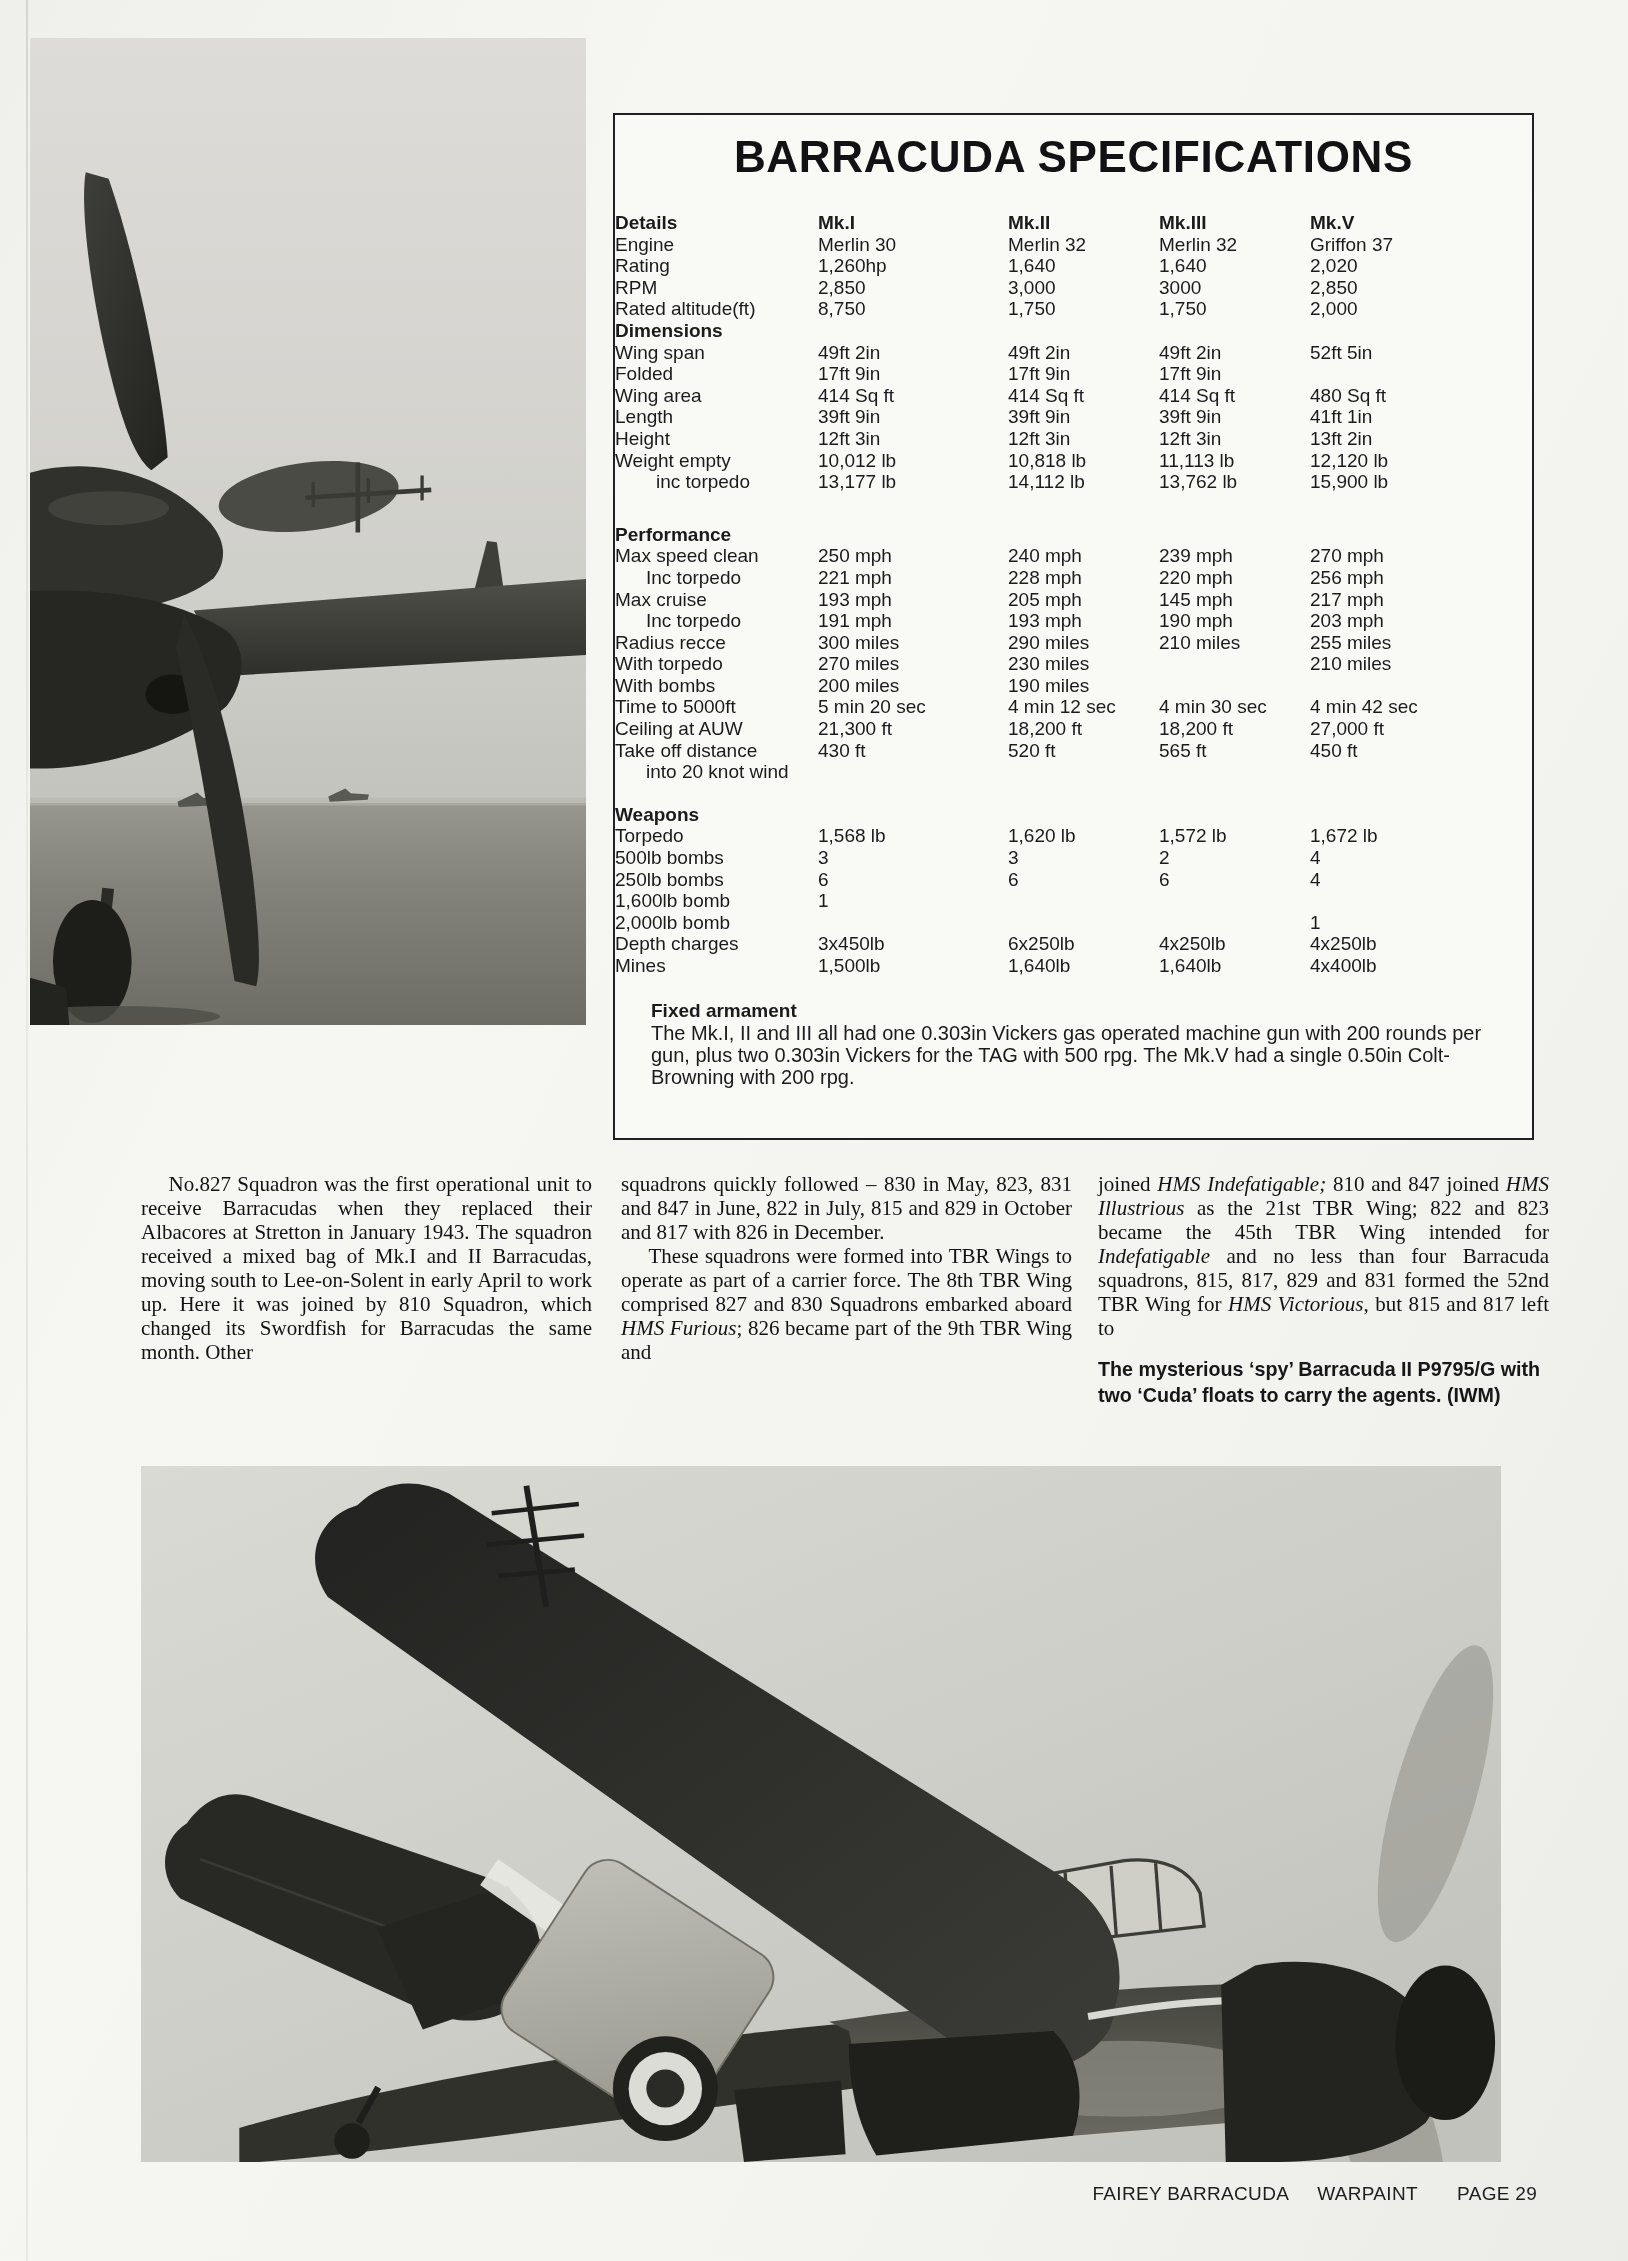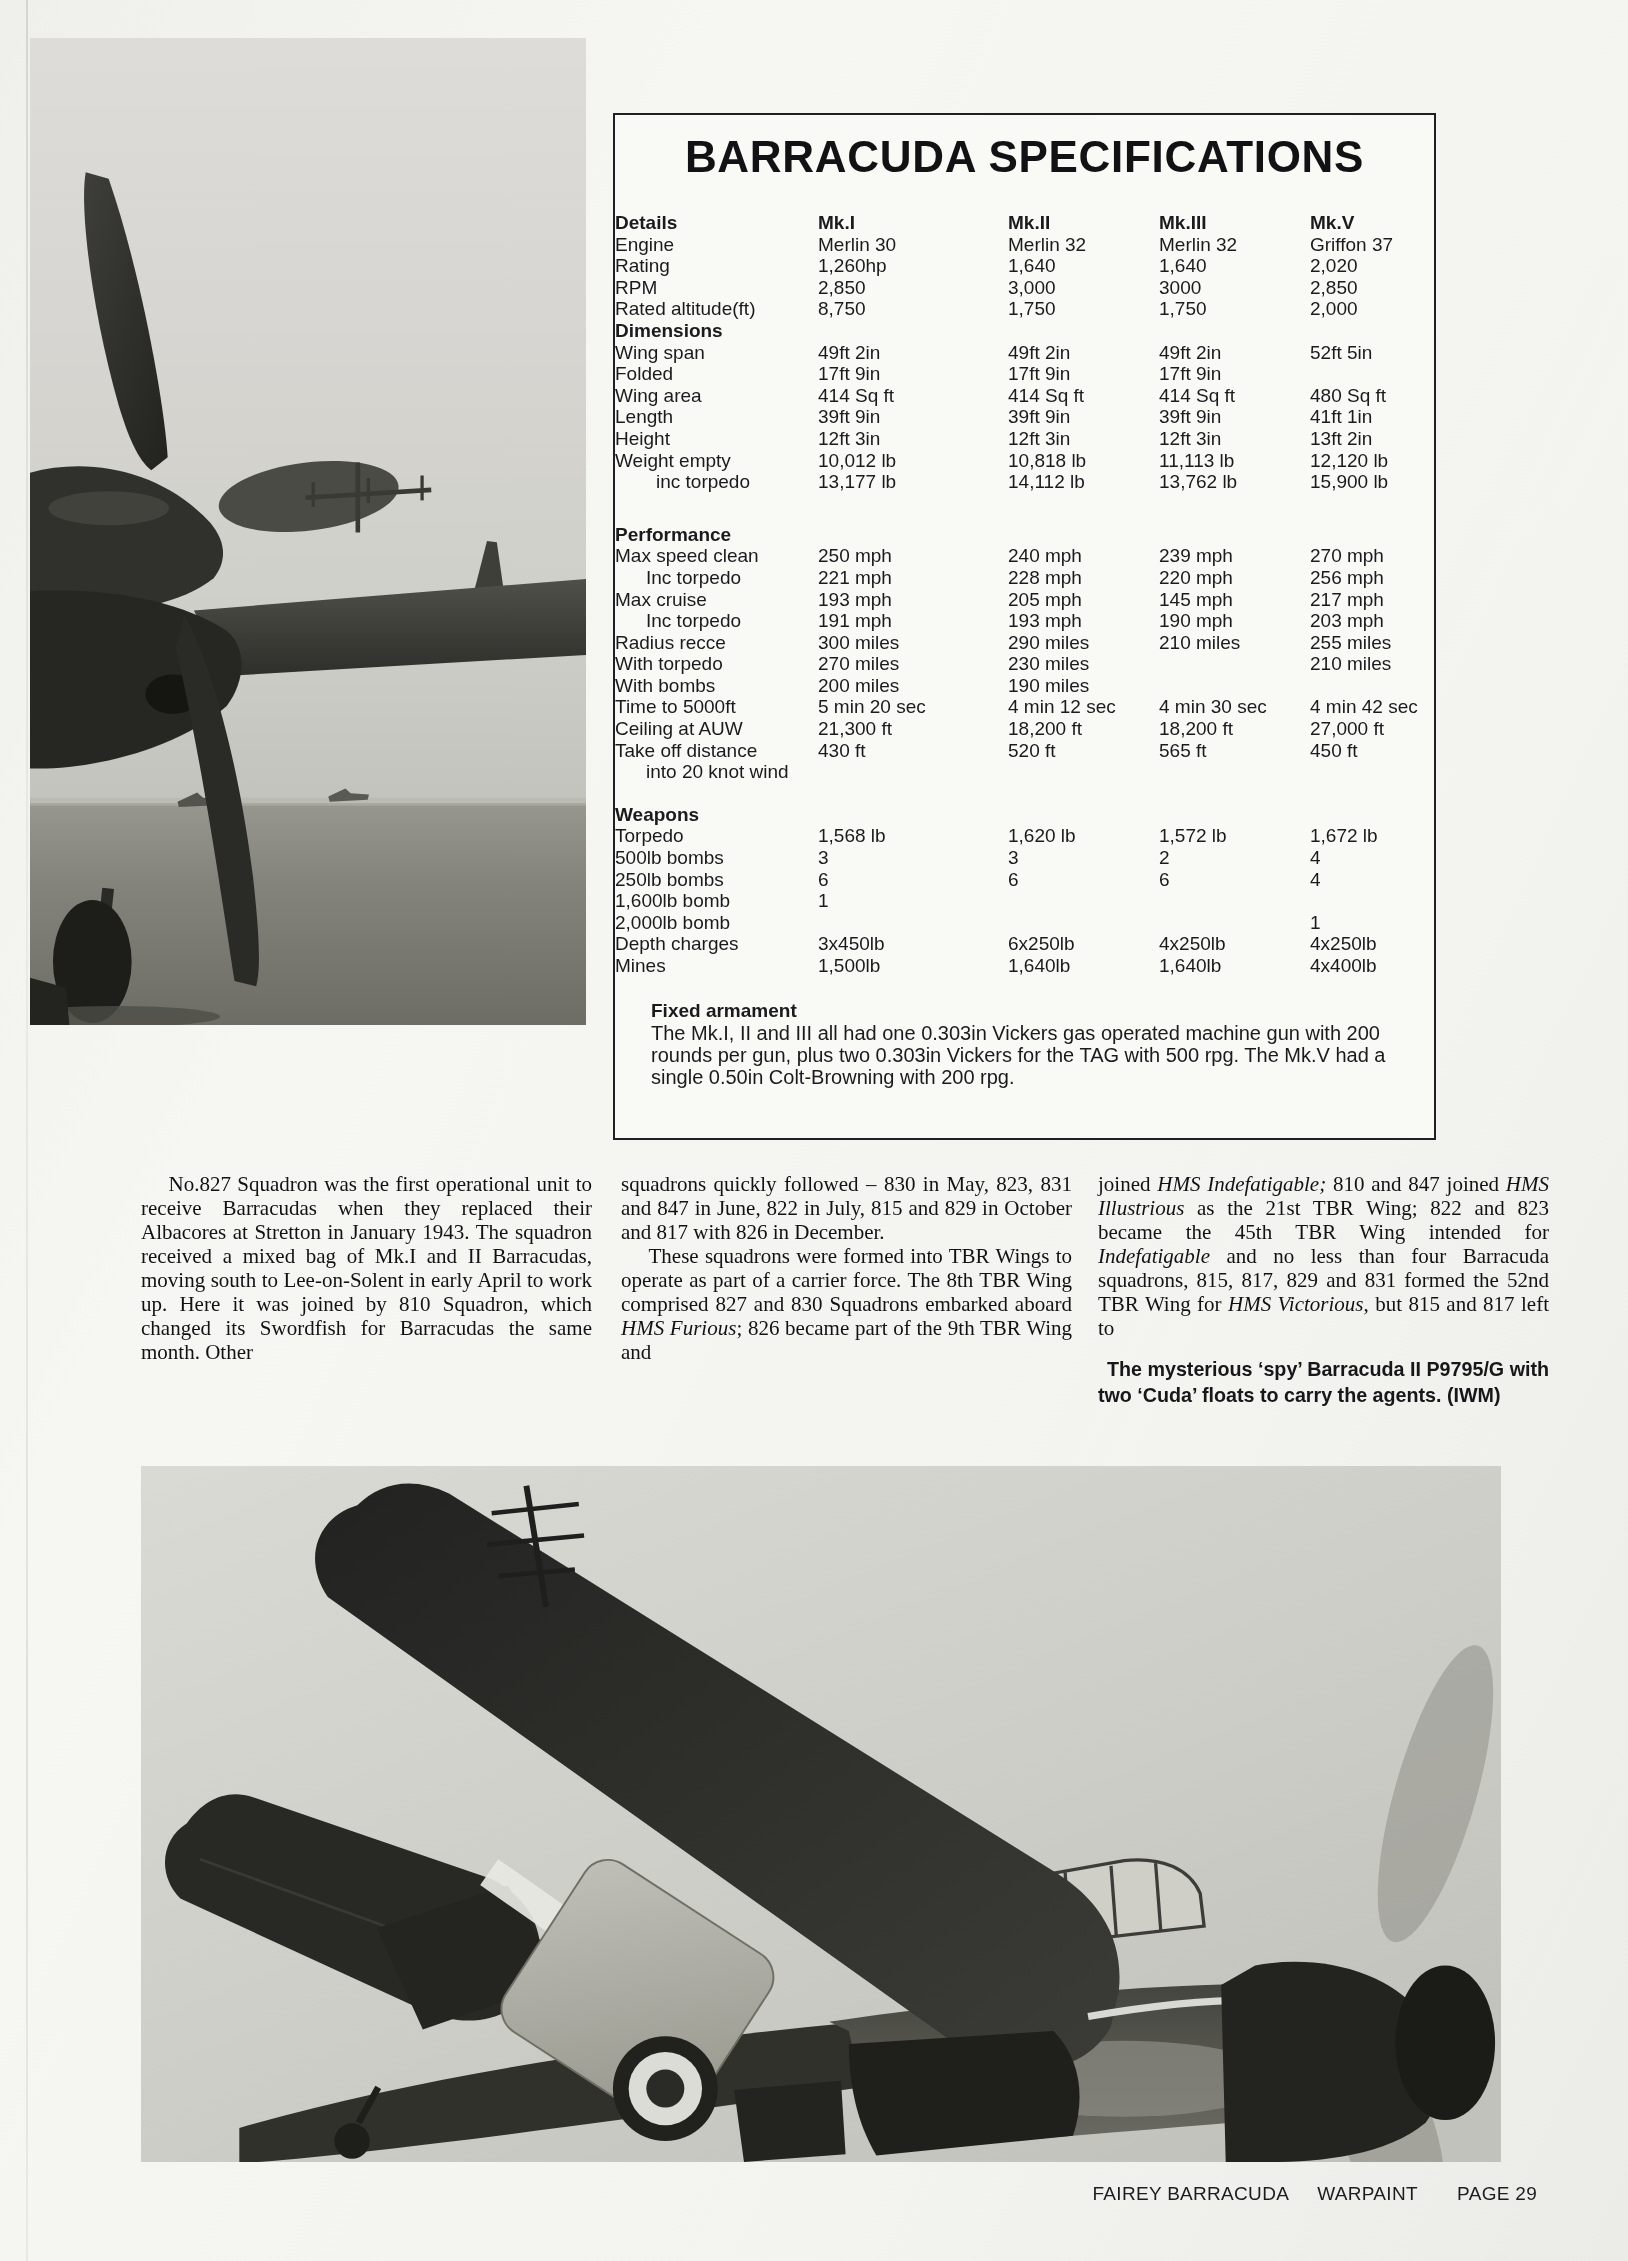--- a/index.html
+++ b/index.html
@@ -7,21 +7,21 @@
         background:linear-gradient(115deg,#eff0eb 0%,#f6f6f2 28%,#f3f4ef 70%,#ebece7 100%);
         font-family:"Liberation Sans",sans-serif;}
   .scanline{position:absolute;left:26px;top:0;width:2px;height:100%;
         background:linear-gradient(#c6c7c1,#e4e5df 40%,#d4d5cf 80%,#e2e3dd);opacity:.65;}
   .photo{position:absolute;overflow:hidden;}
   .photo svg{display:block;width:100%;height:100%;}
   .photo-left{left:29.5px;top:38px;width:556px;height:987px;background:#d5d5d0;}
   .photo-flight{left:141px;top:1466px;width:1360px;height:696px;background:#d2d2cd;}
 
   
-  .specbox{position:absolute;left:613px;top:113px;width:823px;height:1027px;
+  .specbox{position:absolute;left:613px;top:113px;width:921px;height:1027px;
         border:2px solid #202024;background:#f9f9f6;box-sizing:border-box;}
   .spec-title{margin-top:17px;text-align:center;font-size:44px;font-weight:900;
         letter-spacing:0.7px;color:#121214;}
   .spec-rows{margin-top:30px;font-size:19px;line-height:21.6px;color:#1b1b1e;}
   .spec-row{display:grid;grid-template-columns:203px 190px 151px 151px 1fr;}
   .spec-row.hdr > div{font-weight:bold;}
   .section-label{font-weight:bold;}
   .fixed-armament{margin-top:23.6px;padding-left:36px;padding-right:31px;color:#1b1b1e;}
   .fixed-armament .fa-head{font-weight:bold;font-size:19px;line-height:22px;}
   .fixed-armament .fa-text{margin:0;font-size:20px;line-height:22px;max-width:845px;text-align:left;}
@@ -33,21 +33,21 @@
   .cap-line:last-child{text-align-last:left;}
 
   
   .article-col{position:absolute;top:1172px;width:451px;font-family:"Liberation Serif",serif;
         font-size:21px;line-height:24px;text-align:justify;color:#121215;}
   .article-col p{margin:0;}
   .article-col p.indent{text-indent:27.5px;}
   .article-col em{font-style:italic;}
   .col1{left:141px;} .col2{left:621px;} .col3{left:1098px;}
   .spy-caption{margin-top:17px;font-family:"Liberation Sans",sans-serif;font-weight:bold;
-        font-size:19.7px;line-height:25.6px;text-align:right;text-align-last:left;color:#17171a;}
+        font-size:19.7px;line-height:25.6px;text-align:left;text-align-last:left;color:#17171a;}
 
   
   .footer{position:absolute;top:2183px;left:0;width:1537px;text-align:right;
         font-size:19px;color:#1d1d20;letter-spacing:0.3px;}
   .footer .sep-a{margin-left:23.6px;} .footer .sep-b{margin-left:34px;}
 </style>
 </head>
 <body>
 
 <div class="page">

